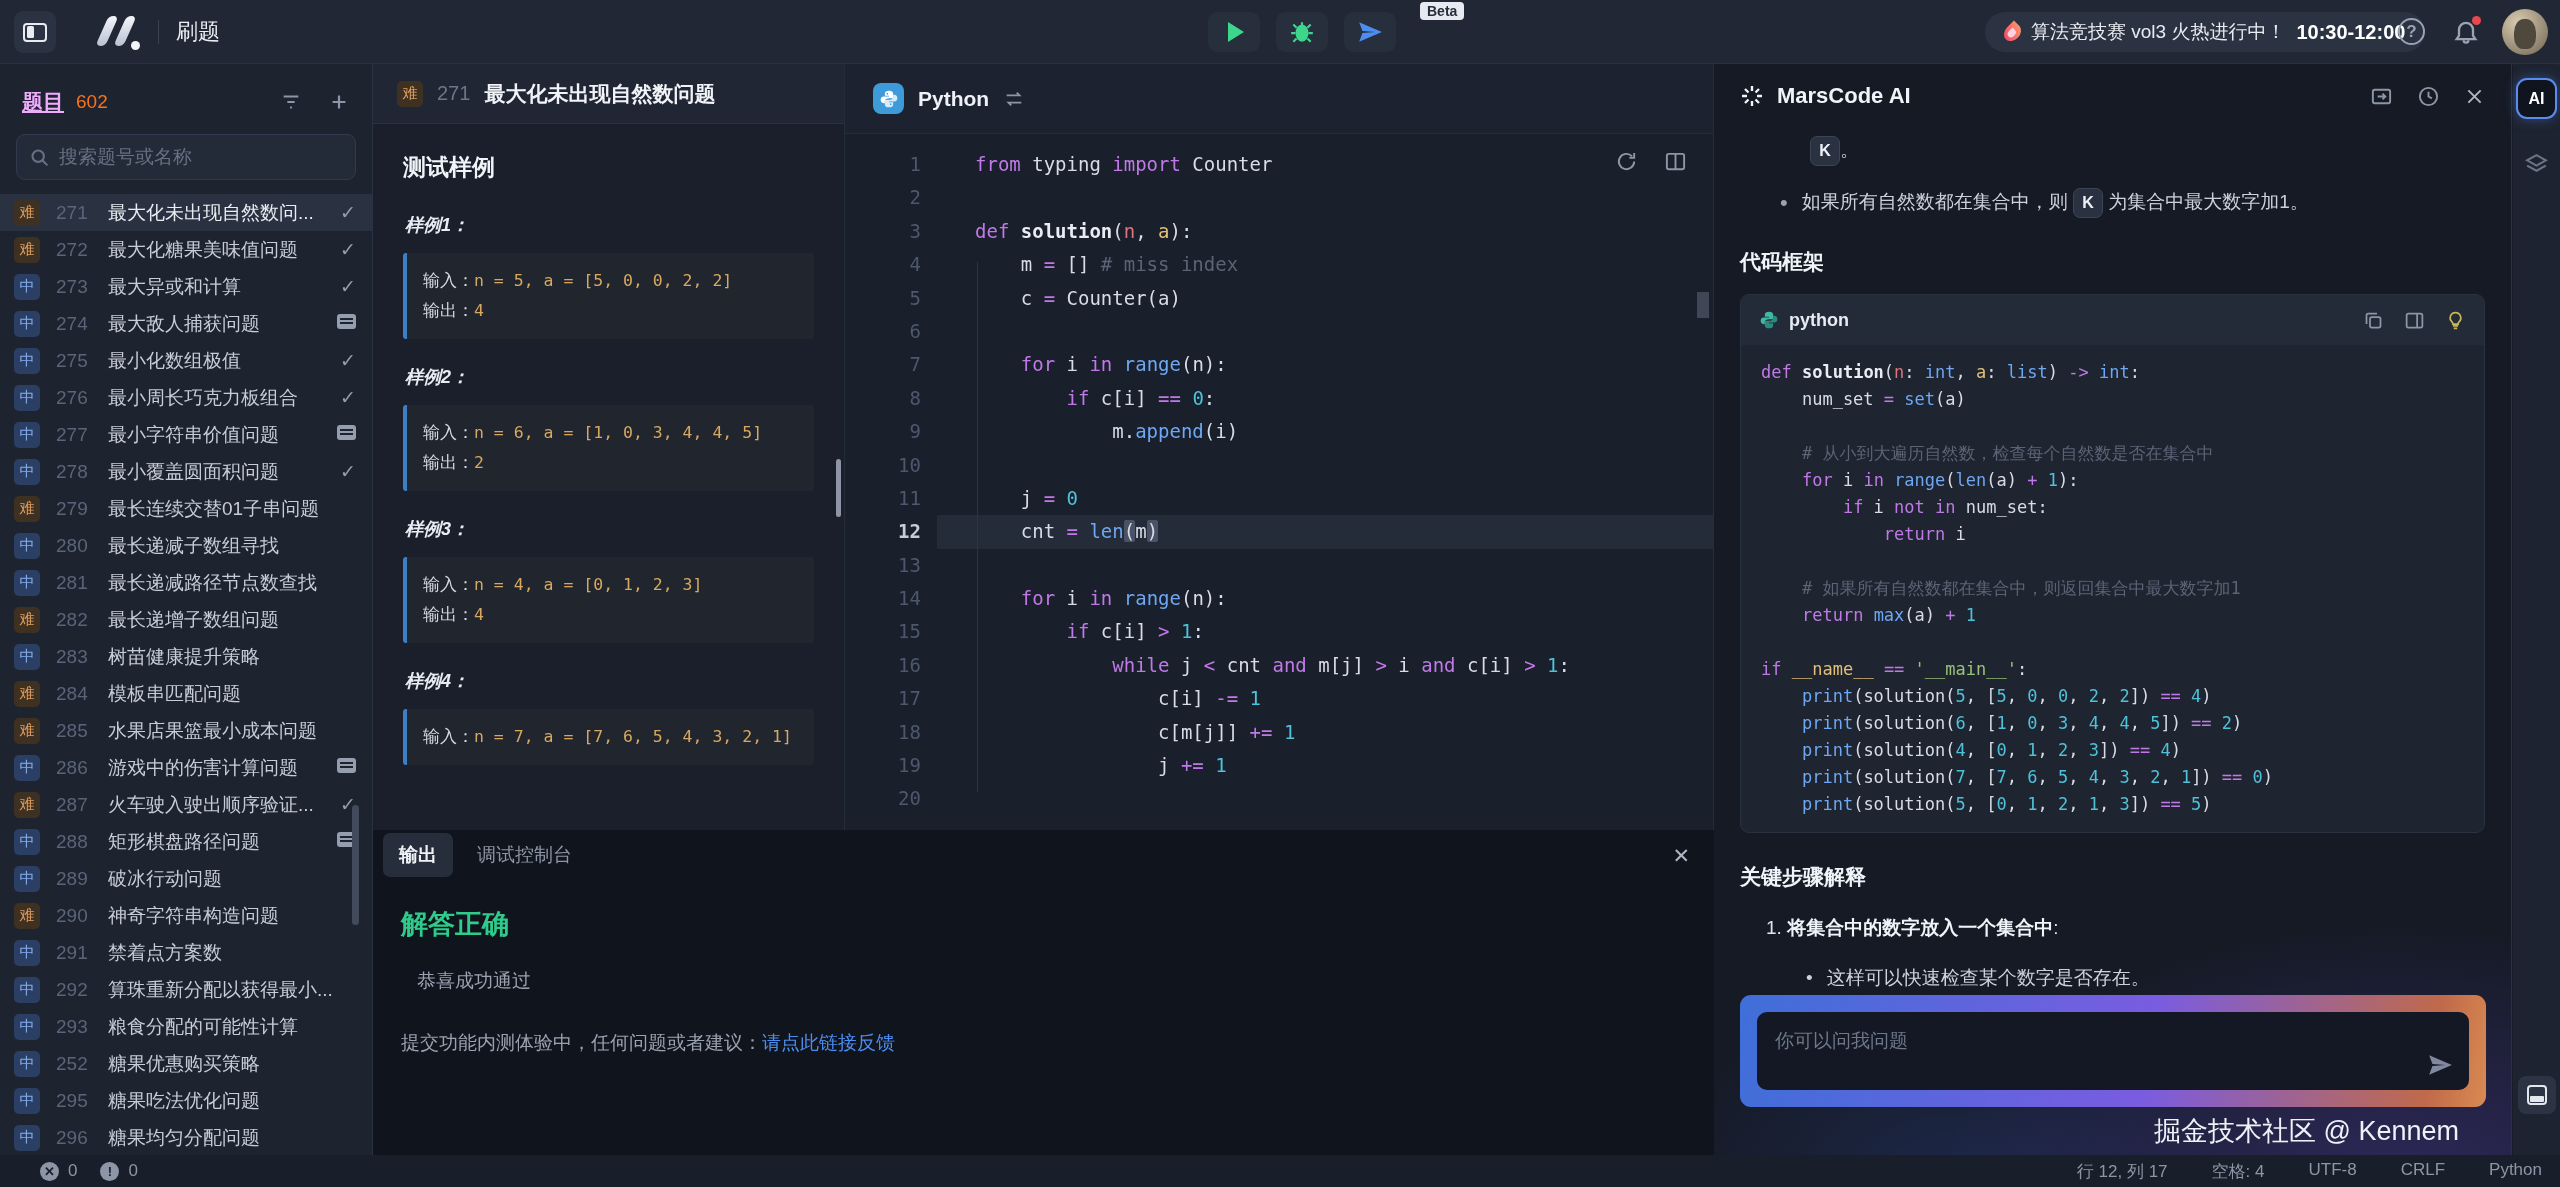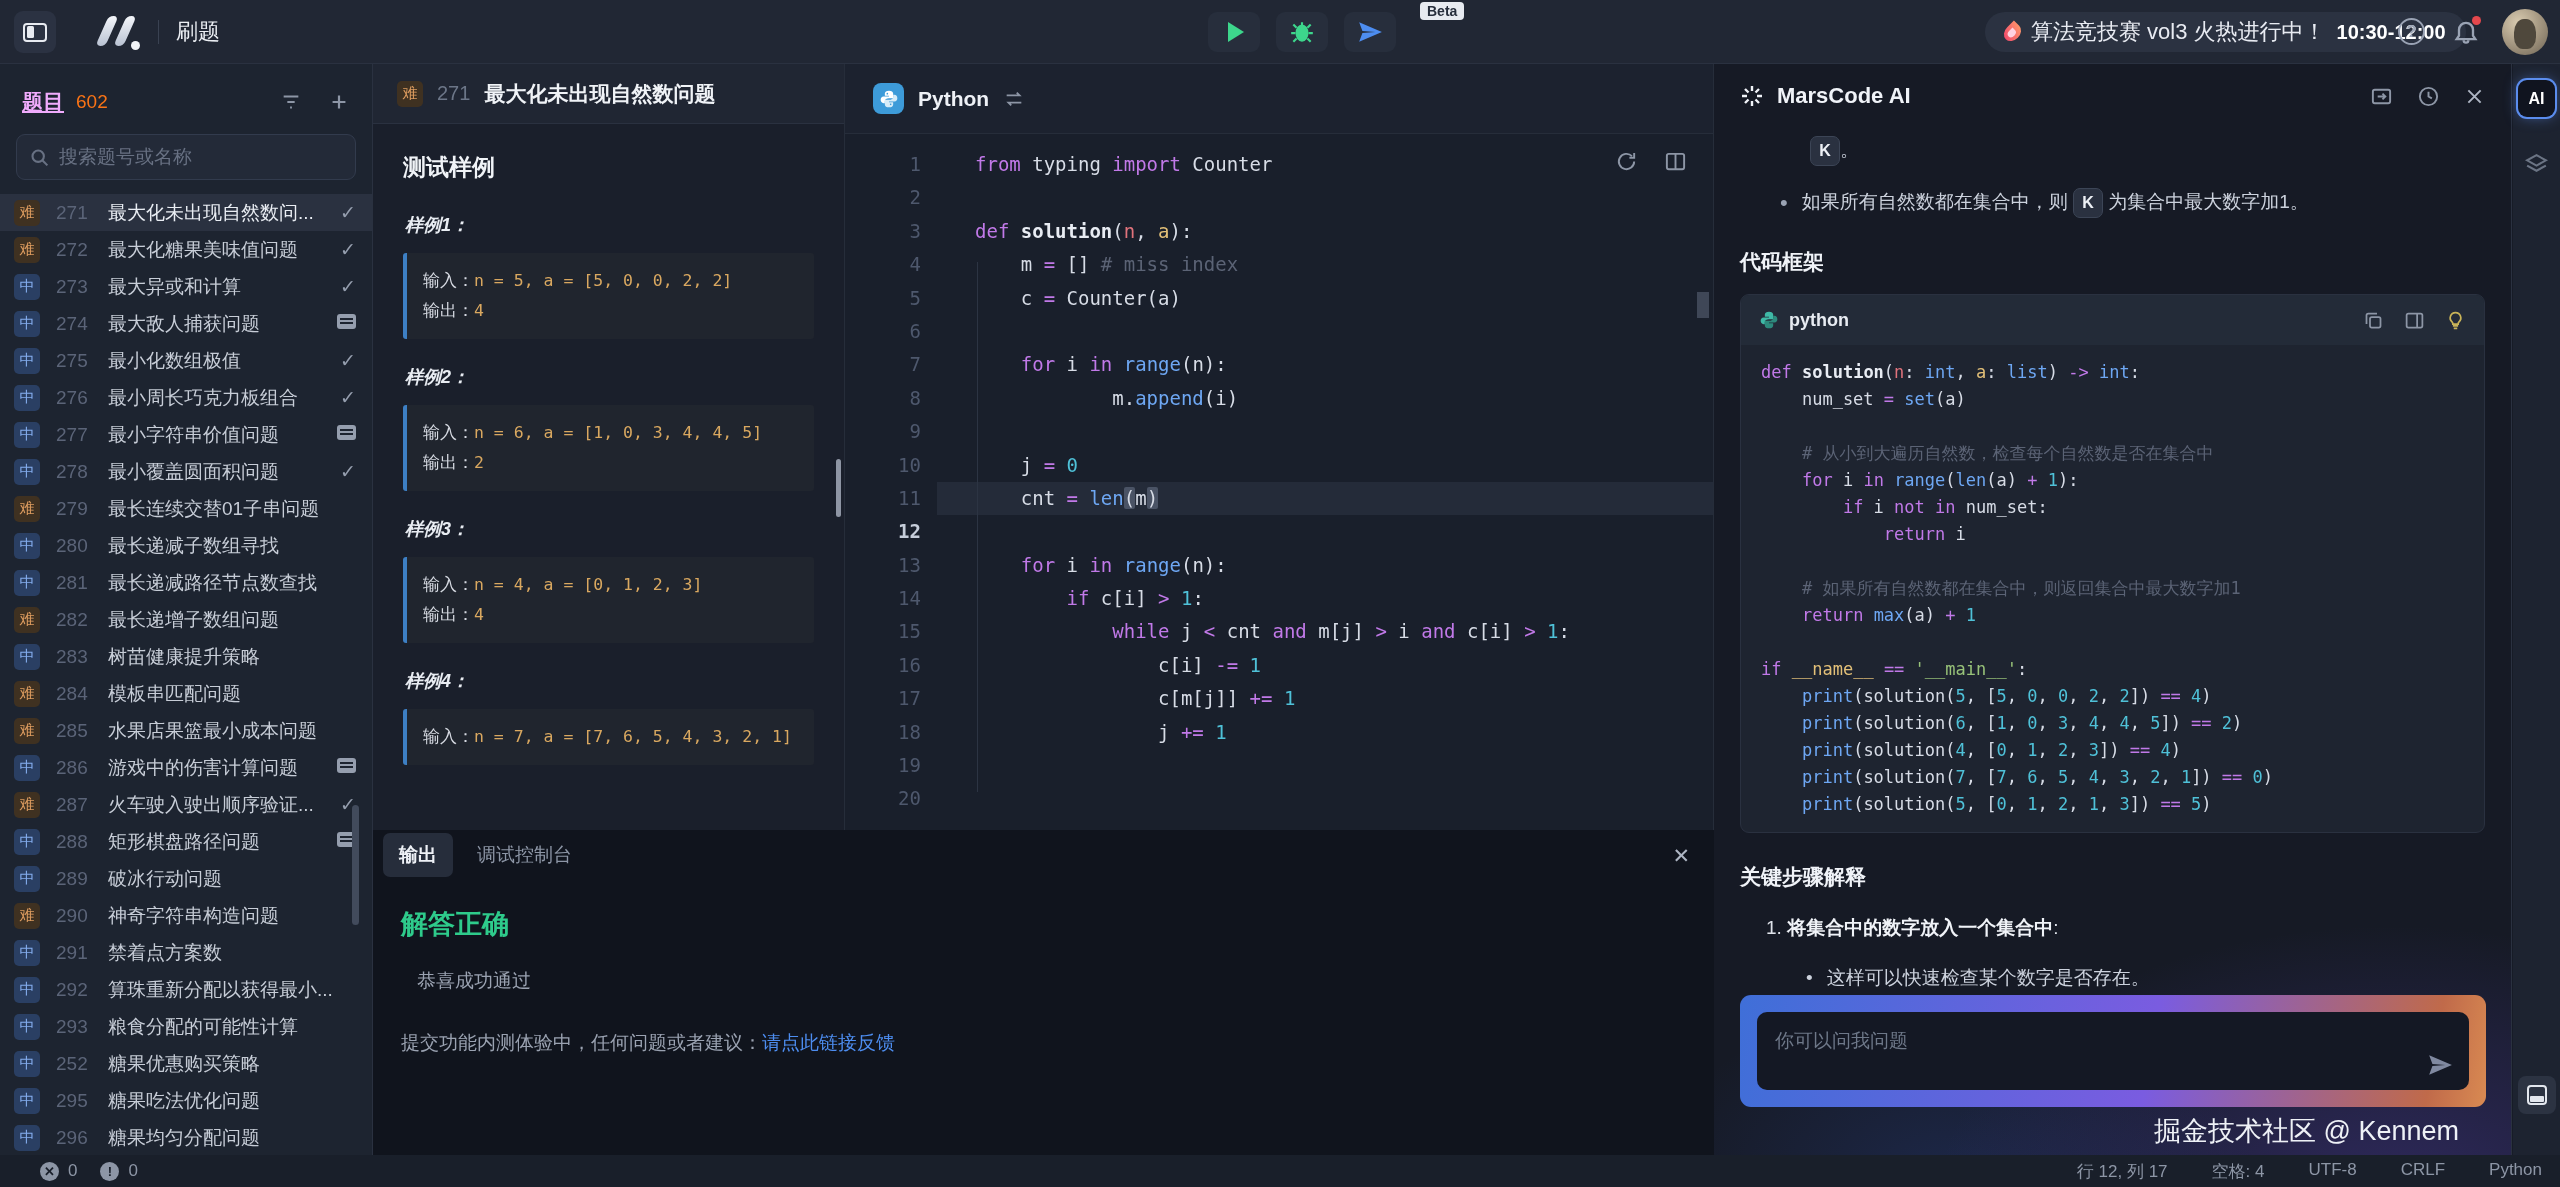--- a/index.html
+++ b/index.html
@@ -17,21 +17,21 @@
   .logo .dot { position:absolute; right:2px; bottom:0; width:9px; height:9px; background:#f2f4f8; border-radius:50%; }
   .tb-sep { position:absolute; left:158px; top:20px; width:1px; height:24px; background:#3a4252; }
   .tb-app { position:absolute; left:176px; top:17px; font-size:22px; color:#eceff4; }
   .run-group { position:absolute; left:1208px; top:12px; display:flex; gap:16px; }
   .run-btn { width:52px; height:40px; background:#272e3c; border-radius:9px; display:flex; align-items:center; justify-content:center; }
   .play-tri { width:0; height:0; border-left:16px solid #3dd68c; border-top:10px solid transparent; border-bottom:10px solid transparent; margin-left:3px; }
   .beta-badge { position:absolute; left:1420px; top:2px; background:#e7eaf0; color:#262d3b; font-size:14px; font-weight:bold; border-radius:4px; padding:1px 7px; }
   .contest-pill { position:absolute; left:1985px; top:12px; height:40px; background:#2b3241; border-radius:20px; display:flex; align-items:center; gap:11px; padding:0 20px; }
   .flame { width:15px; height:19px; background:linear-gradient(200deg,#ff9d6b,#f0436b); border-radius:0 55% 55% 55%; transform:rotate(45deg); position:relative; }
   .flame::after { content:""; position:absolute; left:4px; top:6px; width:7px; height:9px; background:#ffd2e0; border-radius:0 55% 55% 55%; }
-  .contest-text { font-size:22px; color:#e8ebf2; }
+  .contest-text { font-size:19px; color:#e8ebf2; }
   .contest-time { font-size:20px; color:#ffffff; font-weight:bold; }
   .help-circle { position:absolute; left:2398px; top:18px; width:27px; height:27px; border:2.5px solid #9aa3b4; border-radius:50%; color:#9aa3b4; font-size:17px; font-weight:bold; display:flex; align-items:center; justify-content:center; }
   .bell-wrap { position:absolute; left:2452px; top:17px; width:30px; height:30px; }
   .bell-dot { position:absolute; right:1px; top:-1px; width:9px; height:9px; background:#e5484d; border-radius:50%; }
   .avatar { position:absolute; left:2502px; top:9px; width:46px; height:46px; border-radius:50%; background:radial-gradient(circle at 35% 30%, #d9cbb0, #9a8d78 60%, #6d6455); overflow:hidden; }
   .avatar::after { content:""; position:absolute; left:12px; top:10px; width:22px; height:30px; background:#4f483c; border-radius:45% 45% 40% 40%; }
 
   
   .sidebar { position:absolute; left:0; top:64px; width:373px; height:1091px; background:#1d2430; border-right:1px solid #2a3140; overflow:hidden; }
   .sb-head { display:flex; align-items:center; padding:24px 22px 14px 22px; }
@@ -451,20 +451,21 @@
           <div class="gl">20</div>
         </div>
       <div class="codecol" id="codecol">
           <div class="cl"><span class="tk-kw">from</span><span> typing </span><span class="tk-kw">import</span><span> Counter</span></div>
           <div class="cl">&nbsp;</div>
           <div class="cl"><span class="tk-kw">def</span><span> </span><span class="tk-fnb">solution</span><span>(</span><span class="tk-pr">n</span><span>, </span><span class="tk-pa">a</span><span>):</span></div>
           <div class="cl"><span>    m </span><span class="tk-op">=</span><span> [] </span><span class="tk-com"># miss index</span></div>
           <div class="cl"><span>    c </span><span class="tk-op">=</span><span> Counter(a)</span></div>
           <div class="cl">&nbsp;</div>
           <div class="cl"><span>    </span><span class="tk-kw">for</span><span> i </span><span class="tk-kw">in</span><span> </span><span class="tk-fn">range</span><span>(n):</span></div>
+          <div class="cl"><span>        </span><span class="tk-kw">if</span><span> c[i] </span><span class="tk-op">==</span><span> </span><span class="tk-num">0</span><span>:</span></div>
           <div class="cl"><span>            m.</span><span class="tk-fn">append</span><span>(i)</span></div>
           <div class="cl">&nbsp;</div>
           <div class="cl"><span>    j </span><span class="tk-op">=</span><span> </span><span class="tk-num">0</span></div>
           <div class="cl act"><span>    cnt </span><span class="tk-op">=</span><span> </span><span class="tk-fn">len</span><span class="tk-brk">(</span><span>m</span><span class="tk-brk">)</span></div>
           <div class="cl">&nbsp;</div>
           <div class="cl"><span>    </span><span class="tk-kw">for</span><span> i </span><span class="tk-kw">in</span><span> </span><span class="tk-fn">range</span><span>(n):</span></div>
           <div class="cl"><span>        </span><span class="tk-kw">if</span><span> c[i] </span><span class="tk-op">&gt;</span><span> </span><span class="tk-num">1</span><span>:</span></div>
           <div class="cl"><span>            </span><span class="tk-kw">while</span><span> j </span><span class="tk-op">&lt;</span><span> cnt </span><span class="tk-kw">and</span><span> m[j] </span><span class="tk-op">&gt;</span><span> i </span><span class="tk-kw">and</span><span> c[i] </span><span class="tk-op">&gt;</span><span> </span><span class="tk-num">1</span><span>:</span></div>
           <div class="cl"><span>                c[i] </span><span class="tk-op">-=</span><span> </span><span class="tk-num">1</span></div>
           <div class="cl"><span>                c[m[j]] </span><span class="tk-op">+=</span><span> </span><span class="tk-num">1</span></div>

